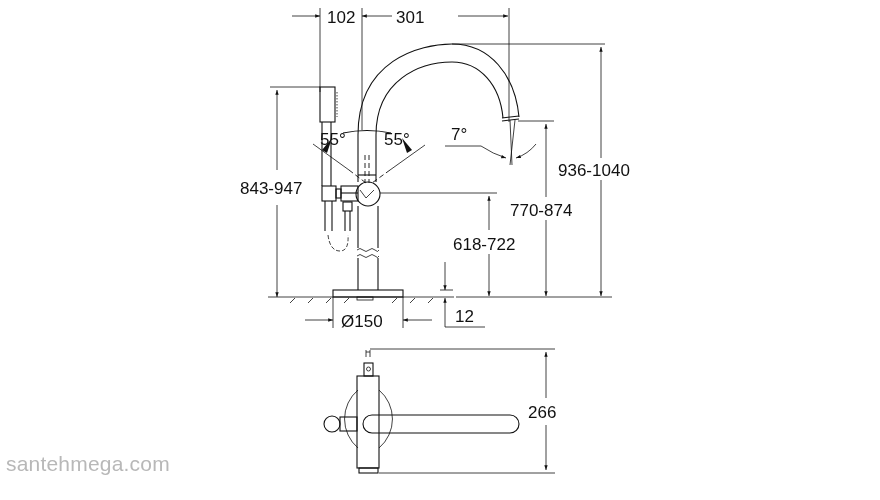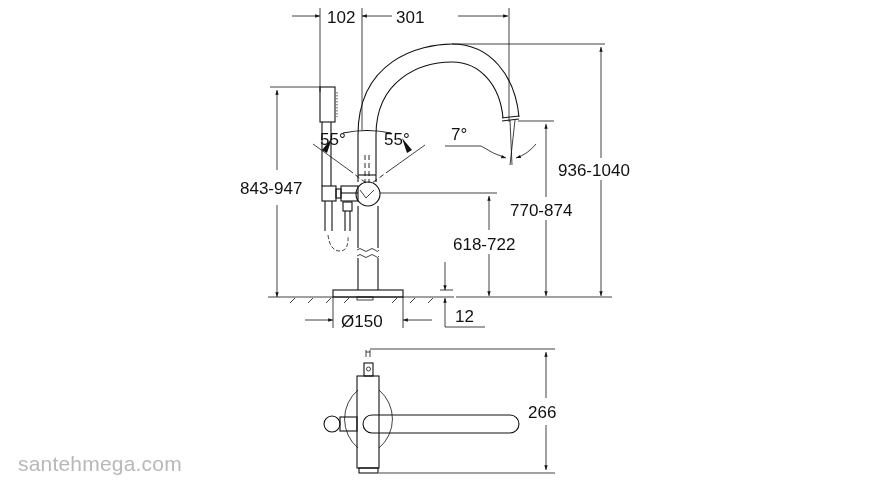--- a/index.html
+++ b/index.html
@@ -3,21 +3,21 @@
   <meta charset="utf-8">
   <style>
     html, body { margin: 0; padding: 0; background: #ffffff; }
     body { width: 880px; height: 500px; position: relative; overflow: hidden; font-family: "Liberation Sans", sans-serif; }
     #drawing { position: absolute; left: 0; top: 0; width: 880px; height: 500px; }
     .ln { stroke: #111; stroke-width: 1.1; fill: none; }
     .thin { stroke: #111; stroke-width: 0.8; fill: none; }
     .dash { stroke: #111; stroke-width: 0.9; fill: none; stroke-dasharray: 5 3; }
     .arrow { fill: #111; }
     .dim-text { font-family: "Liberation Sans", sans-serif; font-size: 17px; fill: #111; }
-    .watermark { position: absolute; left: 18px; top: 452px; font-family: "Liberation Sans", sans-serif; font-size: 21px; color: #b8b8b8; letter-spacing: 0.2px; }
+    .watermark { position: absolute; left: 6px; top: 452px; font-family: "Liberation Sans", sans-serif; font-size: 21px; color: #b8b8b8; letter-spacing: 0.2px; }
   </style>
 </head>
 <body>
 
 <svg id="drawing" viewBox="0 0 880 500" xmlns="http://www.w3.org/2000/svg">
   <defs>
     <marker id="arr" viewBox="0 0 10 10" refX="10" refY="5" markerWidth="9" markerHeight="6" orient="auto-start-reverse">
       <path d="M0,1.5 L10,5 L0,8.5 z" class="arrow"></path>
     </marker>
   </defs>

